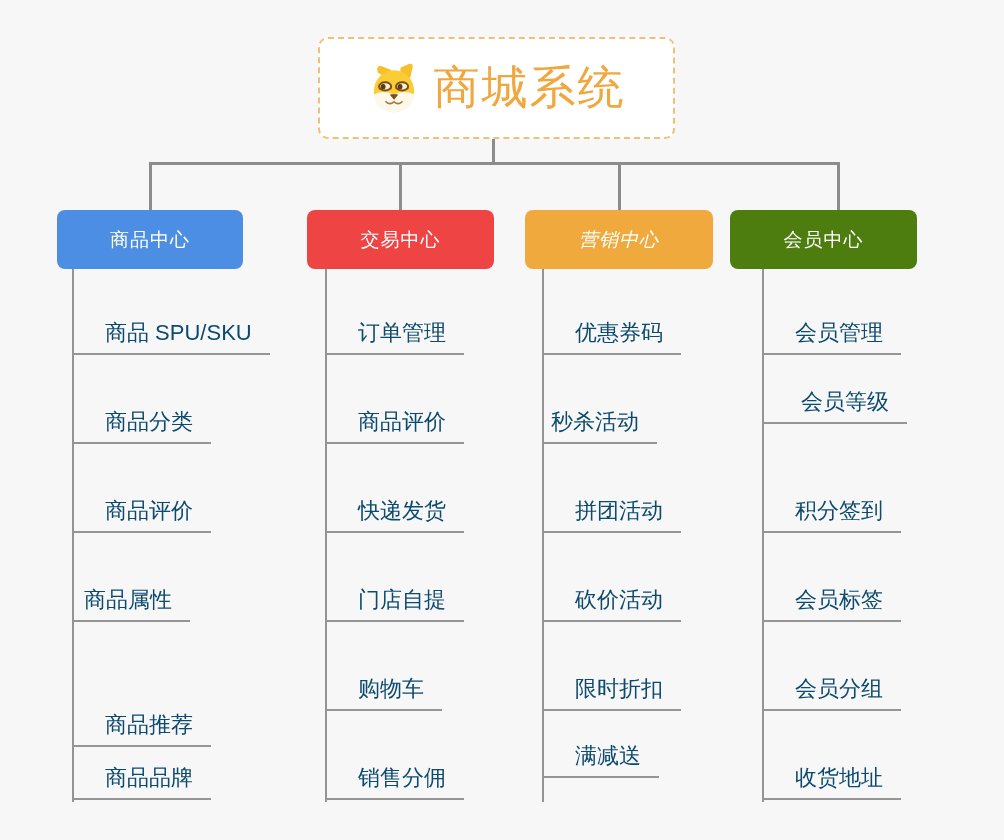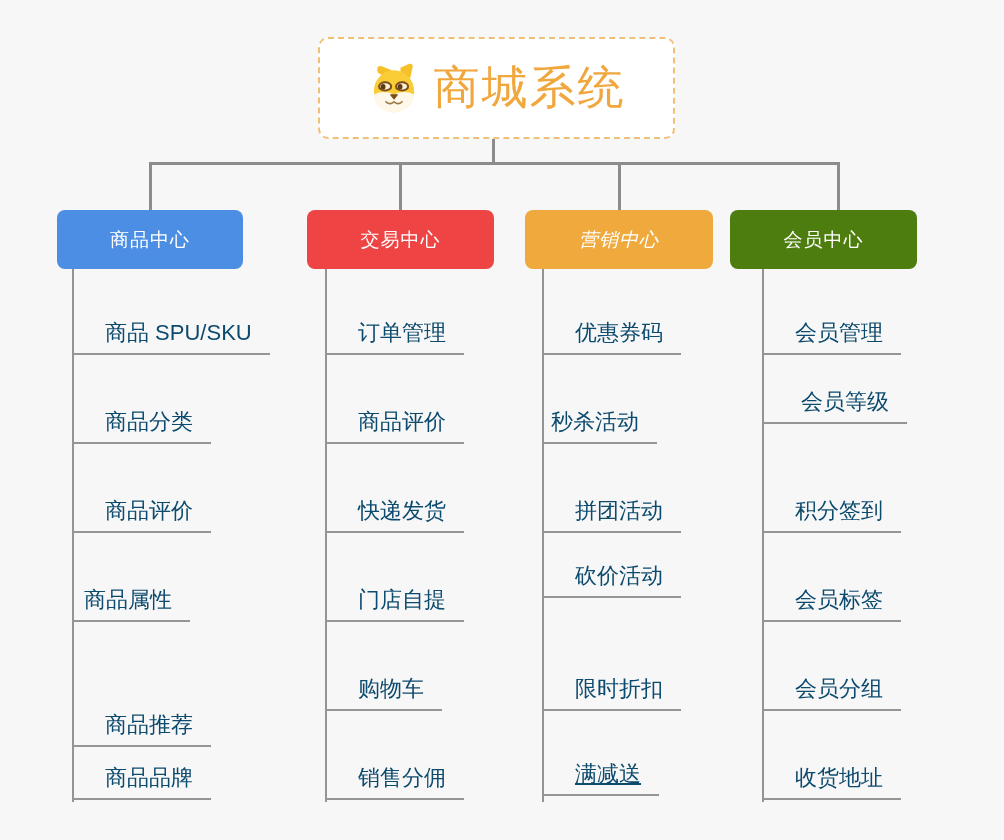--- a/index.html
+++ b/index.html
@@ -156,27 +156,27 @@
       <div class="trunk" style="left: 542px; top: 269px; height: 533px;"></div>
       <div class="leaf" style="left: 542px; top: 317px;">
         <span>优惠券码</span>
       </div>
       <div class="leaf" style="left: 542px; top: 406px; padding-left: 9px;">
         <span>秒杀活动</span>
       </div>
       <div class="leaf" style="left: 542px; top: 495px;">
         <span>拼团活动</span>
       </div>
-      <div class="leaf" style="left: 542px; top: 560px;">
+      <div class="leaf" style="left: 542px; top: 584px;">
         <span>砍价活动</span>
       </div>
       <div class="leaf" style="left: 542px; top: 673px;">
         <span>限时折扣</span>
       </div>
-      <div class="leaf" style="left: 542px; top: 758px; text-decoration: underline;">
+      <div class="leaf" style="left: 542px; top: 740px;">
         <span>满减送</span>
       </div>
       <div class="line" style="left: 837px; top: 162px; width: 3px; height: 48px;"></div>
       <div class="branch-box" style="left: 730px; width: 187px; background: #4d7c0f;">
         <span>会员中心</span>
       </div>
       <div class="trunk" style="left: 762px; top: 269px; height: 533px;"></div>
       <div class="leaf" style="left: 762px; top: 317px;">
         <span>会员管理</span>
       </div>

